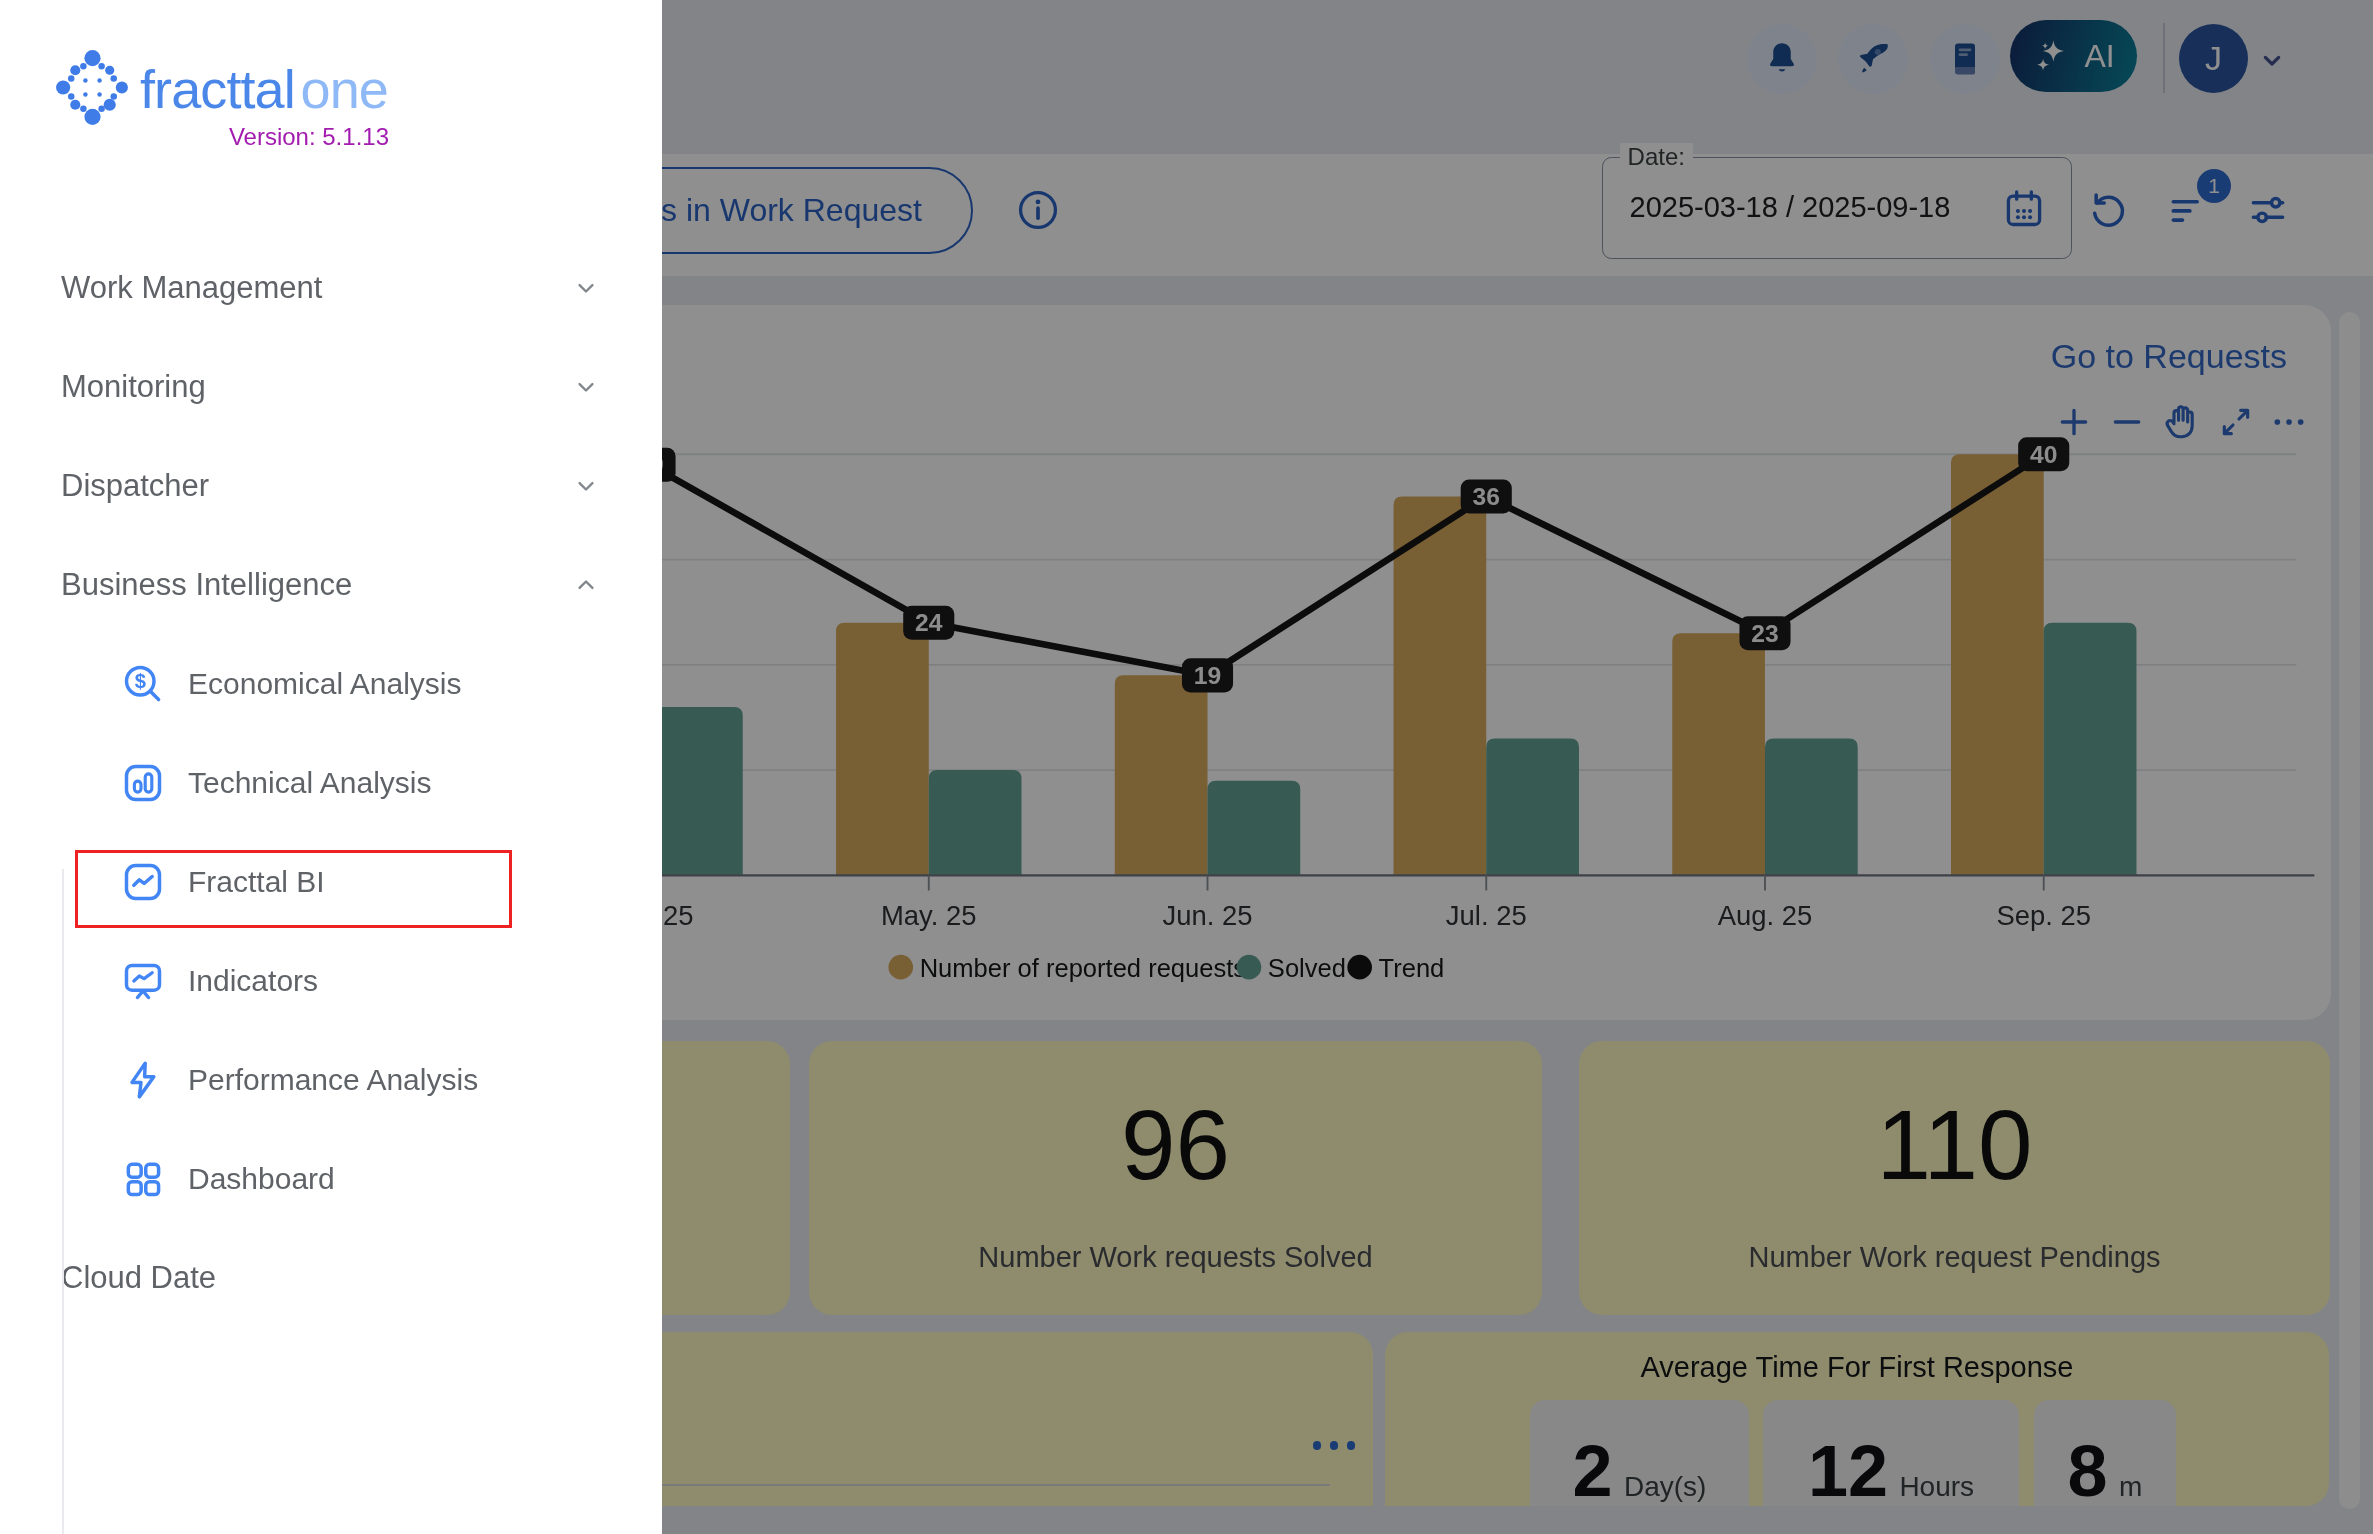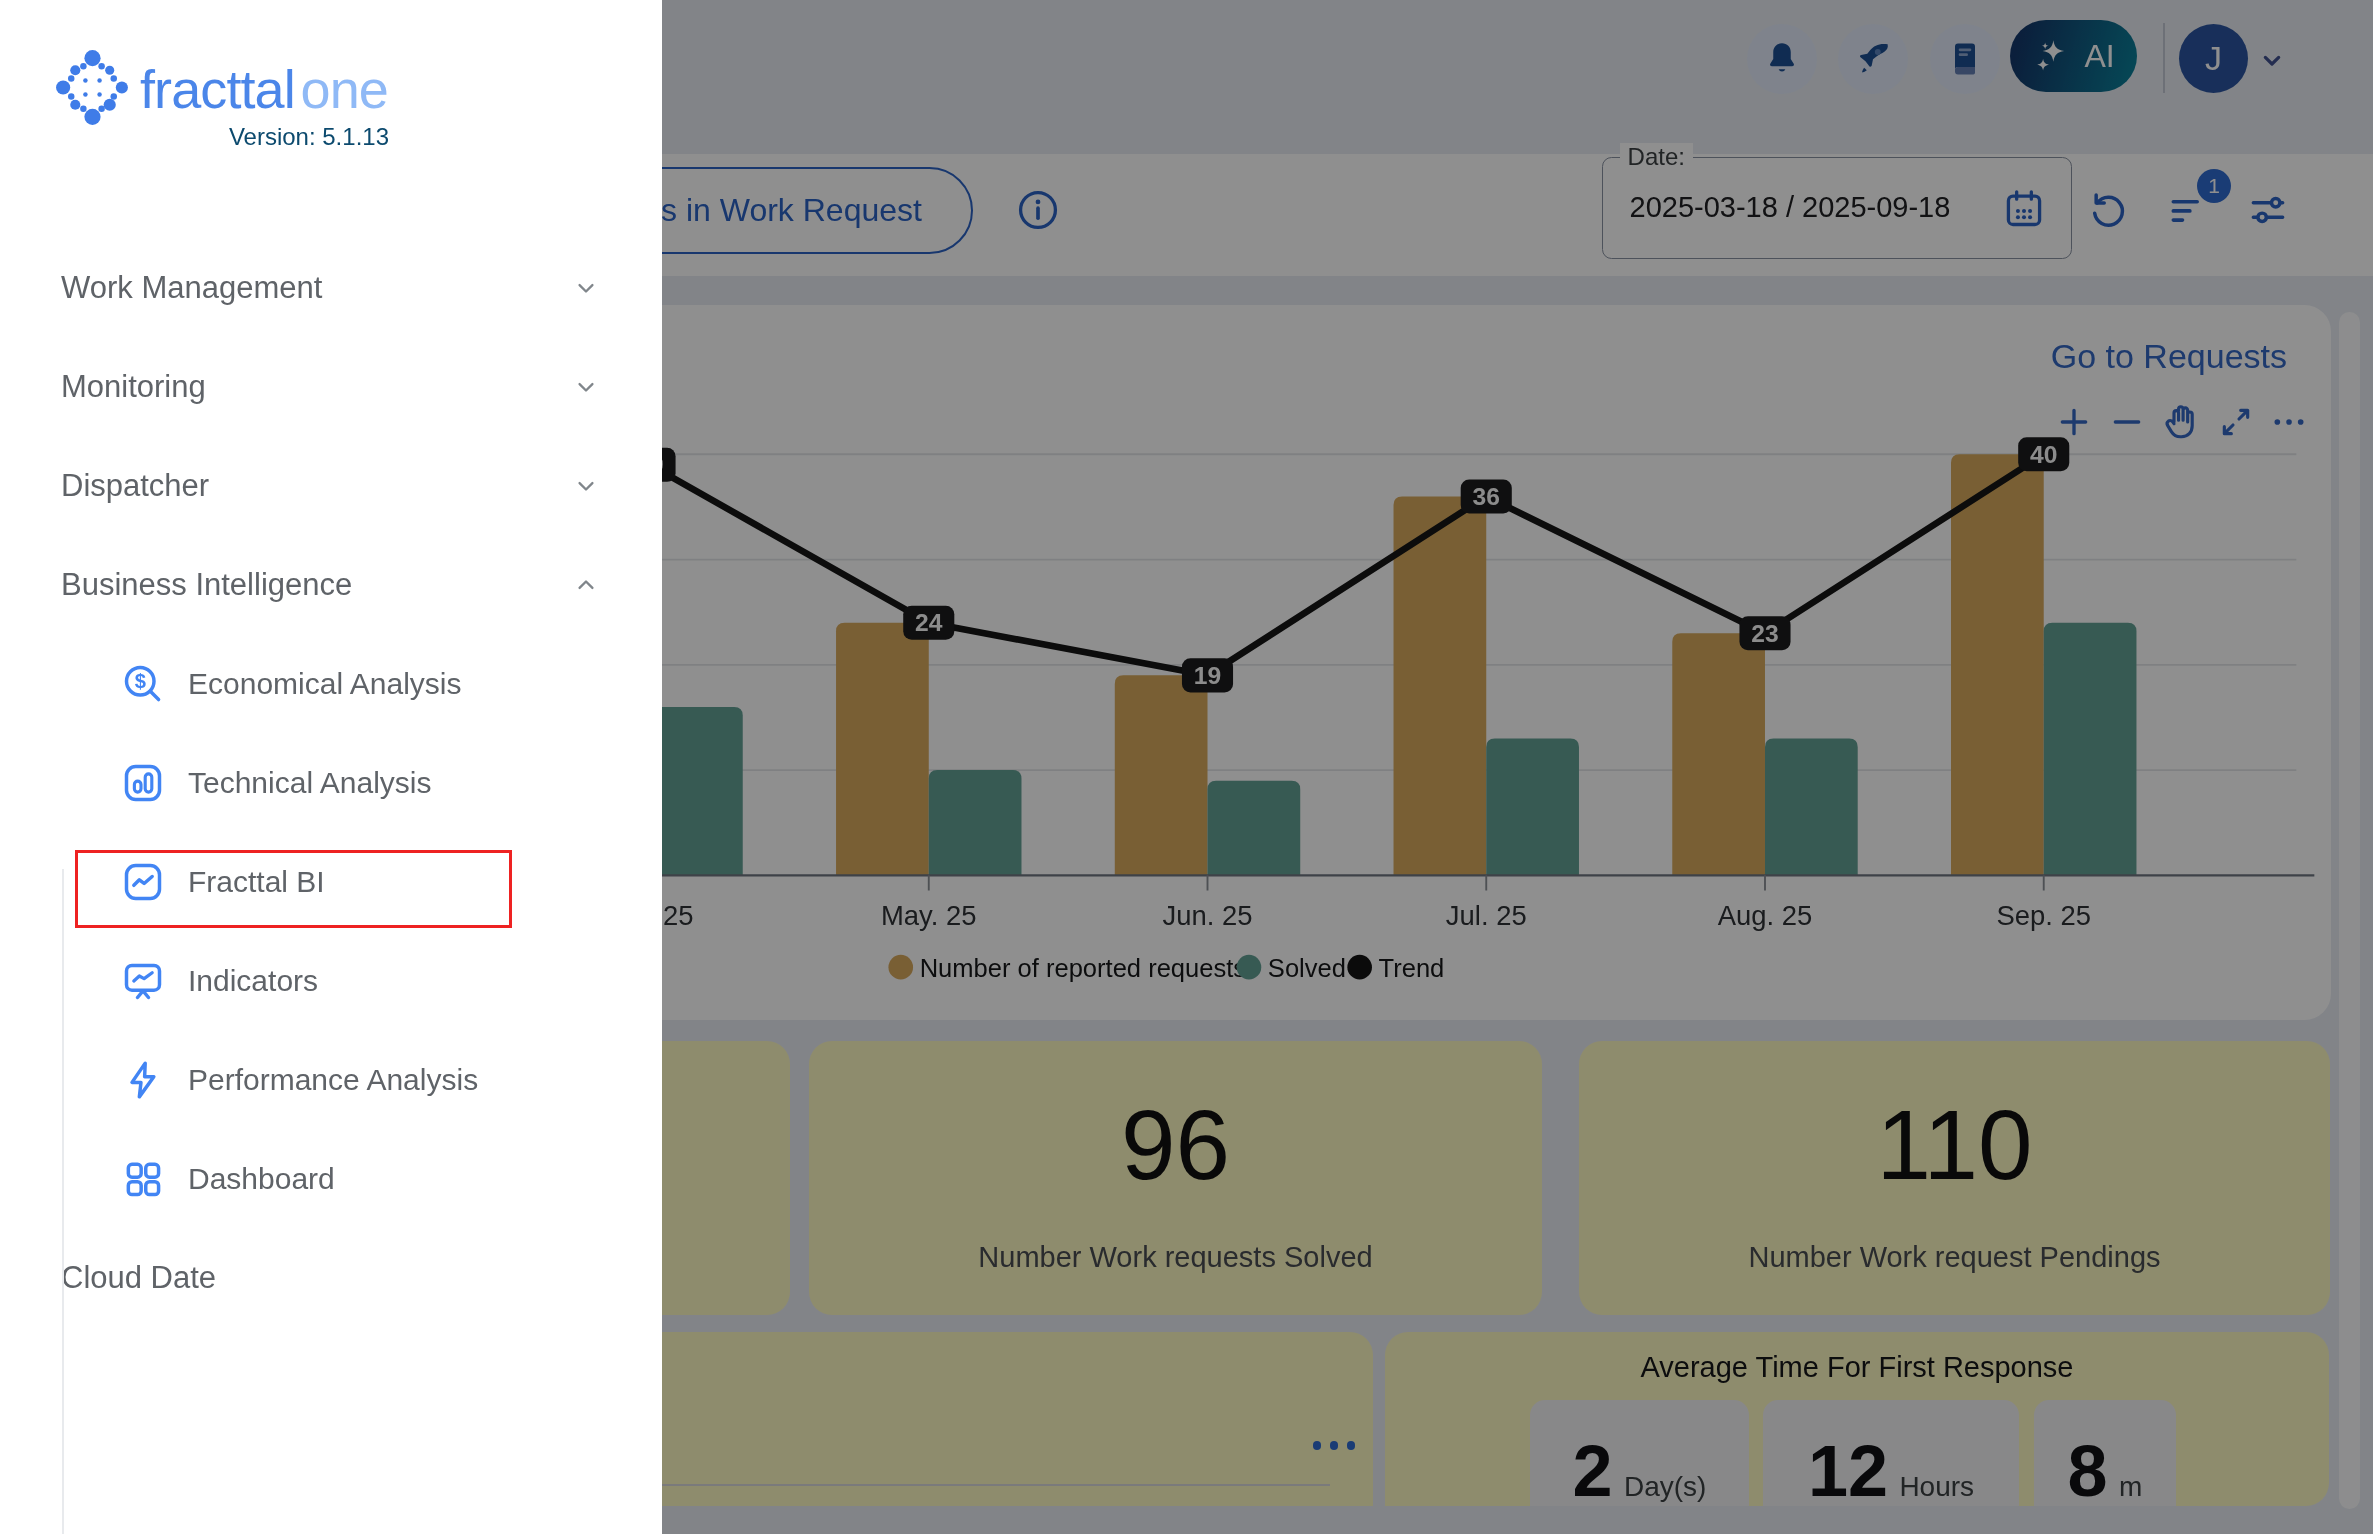--- a/index.html
+++ b/index.html
@@ -51,21 +51,21 @@
   .scrollbar{left:2339px;top:312px;width:21px;height:1197px;background:#fbfcfd;border-radius:10.4px;}
 
   
   .dim{position:absolute;inset:0;background:rgba(0,0,0,0.44);z-index:40;}
 
   
   .sidebar{position:absolute;left:0;top:0;width:662px;height:1535px;background:#fff;z-index:50;}
   .wordmark{left:140px;top:55px;height:68px;display:flex;align-items:center;
             font-size:54px;font-weight:500;letter-spacing:-0.9px;color:#4b86e9;}
   .wordmark .lite{color:#8fb9f6;font-weight:400;margin-left:5.7px;}
-  .version{top:123px;right:273px;font-size:24px;color:#0c4a6e;}
+  .version{top:123px;right:273px;font-size:24px;color:#a21caf;}
   .menu{left:0;top:238px;width:662px;}
   .mrow{height:99px;display:flex;align-items:center;position:relative;}
   .mrow.top{padding-left:61px;padding-right:62px;justify-content:space-between;
             font-size:31px;color:#5f6368;}
   .mrow.sub{padding-left:121px;gap:23px;font-size:30px;color:#5f6368;}
   .mrow.sub .lbl{padding-top:1.9px;}
   .mrow.active{color:#4285f4;}
   .active-pill{position:absolute;left:60px;right:42px;top:-5.7px;bottom:-5.7px;
                background:#edf3fe;border-radius:57px;z-index:0;}
   .mrow>*{position:relative;z-index:1;}

